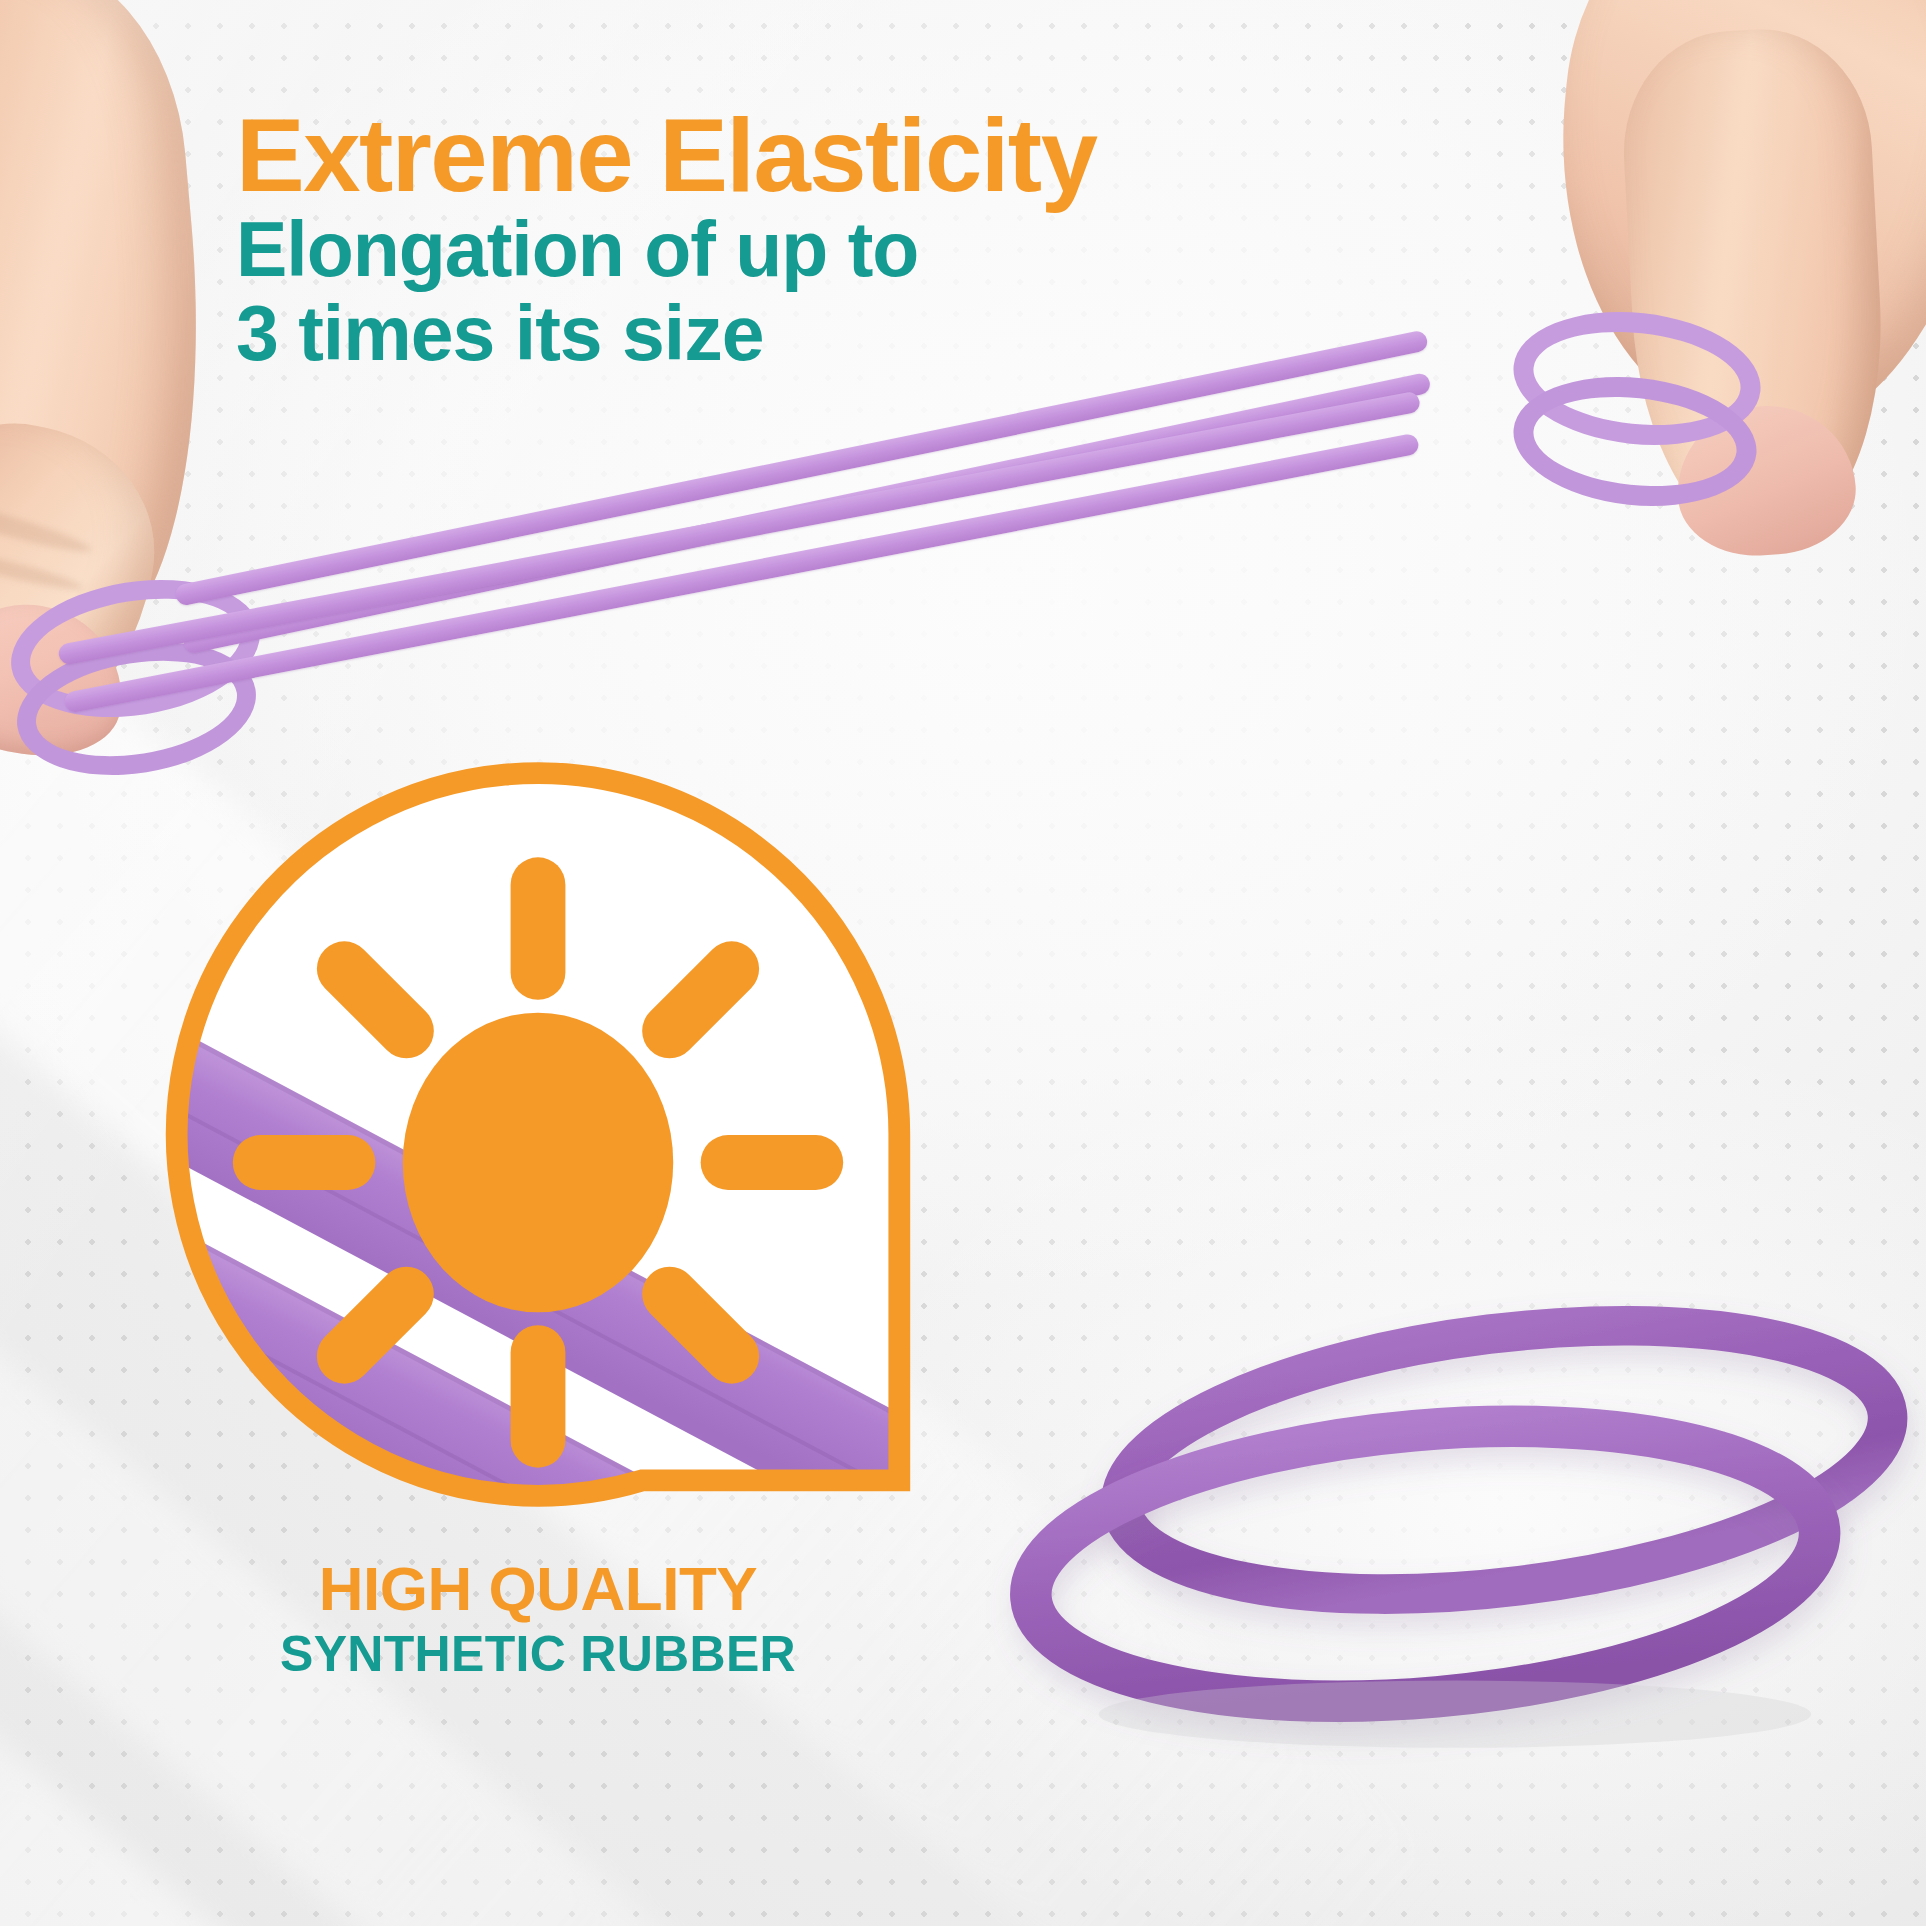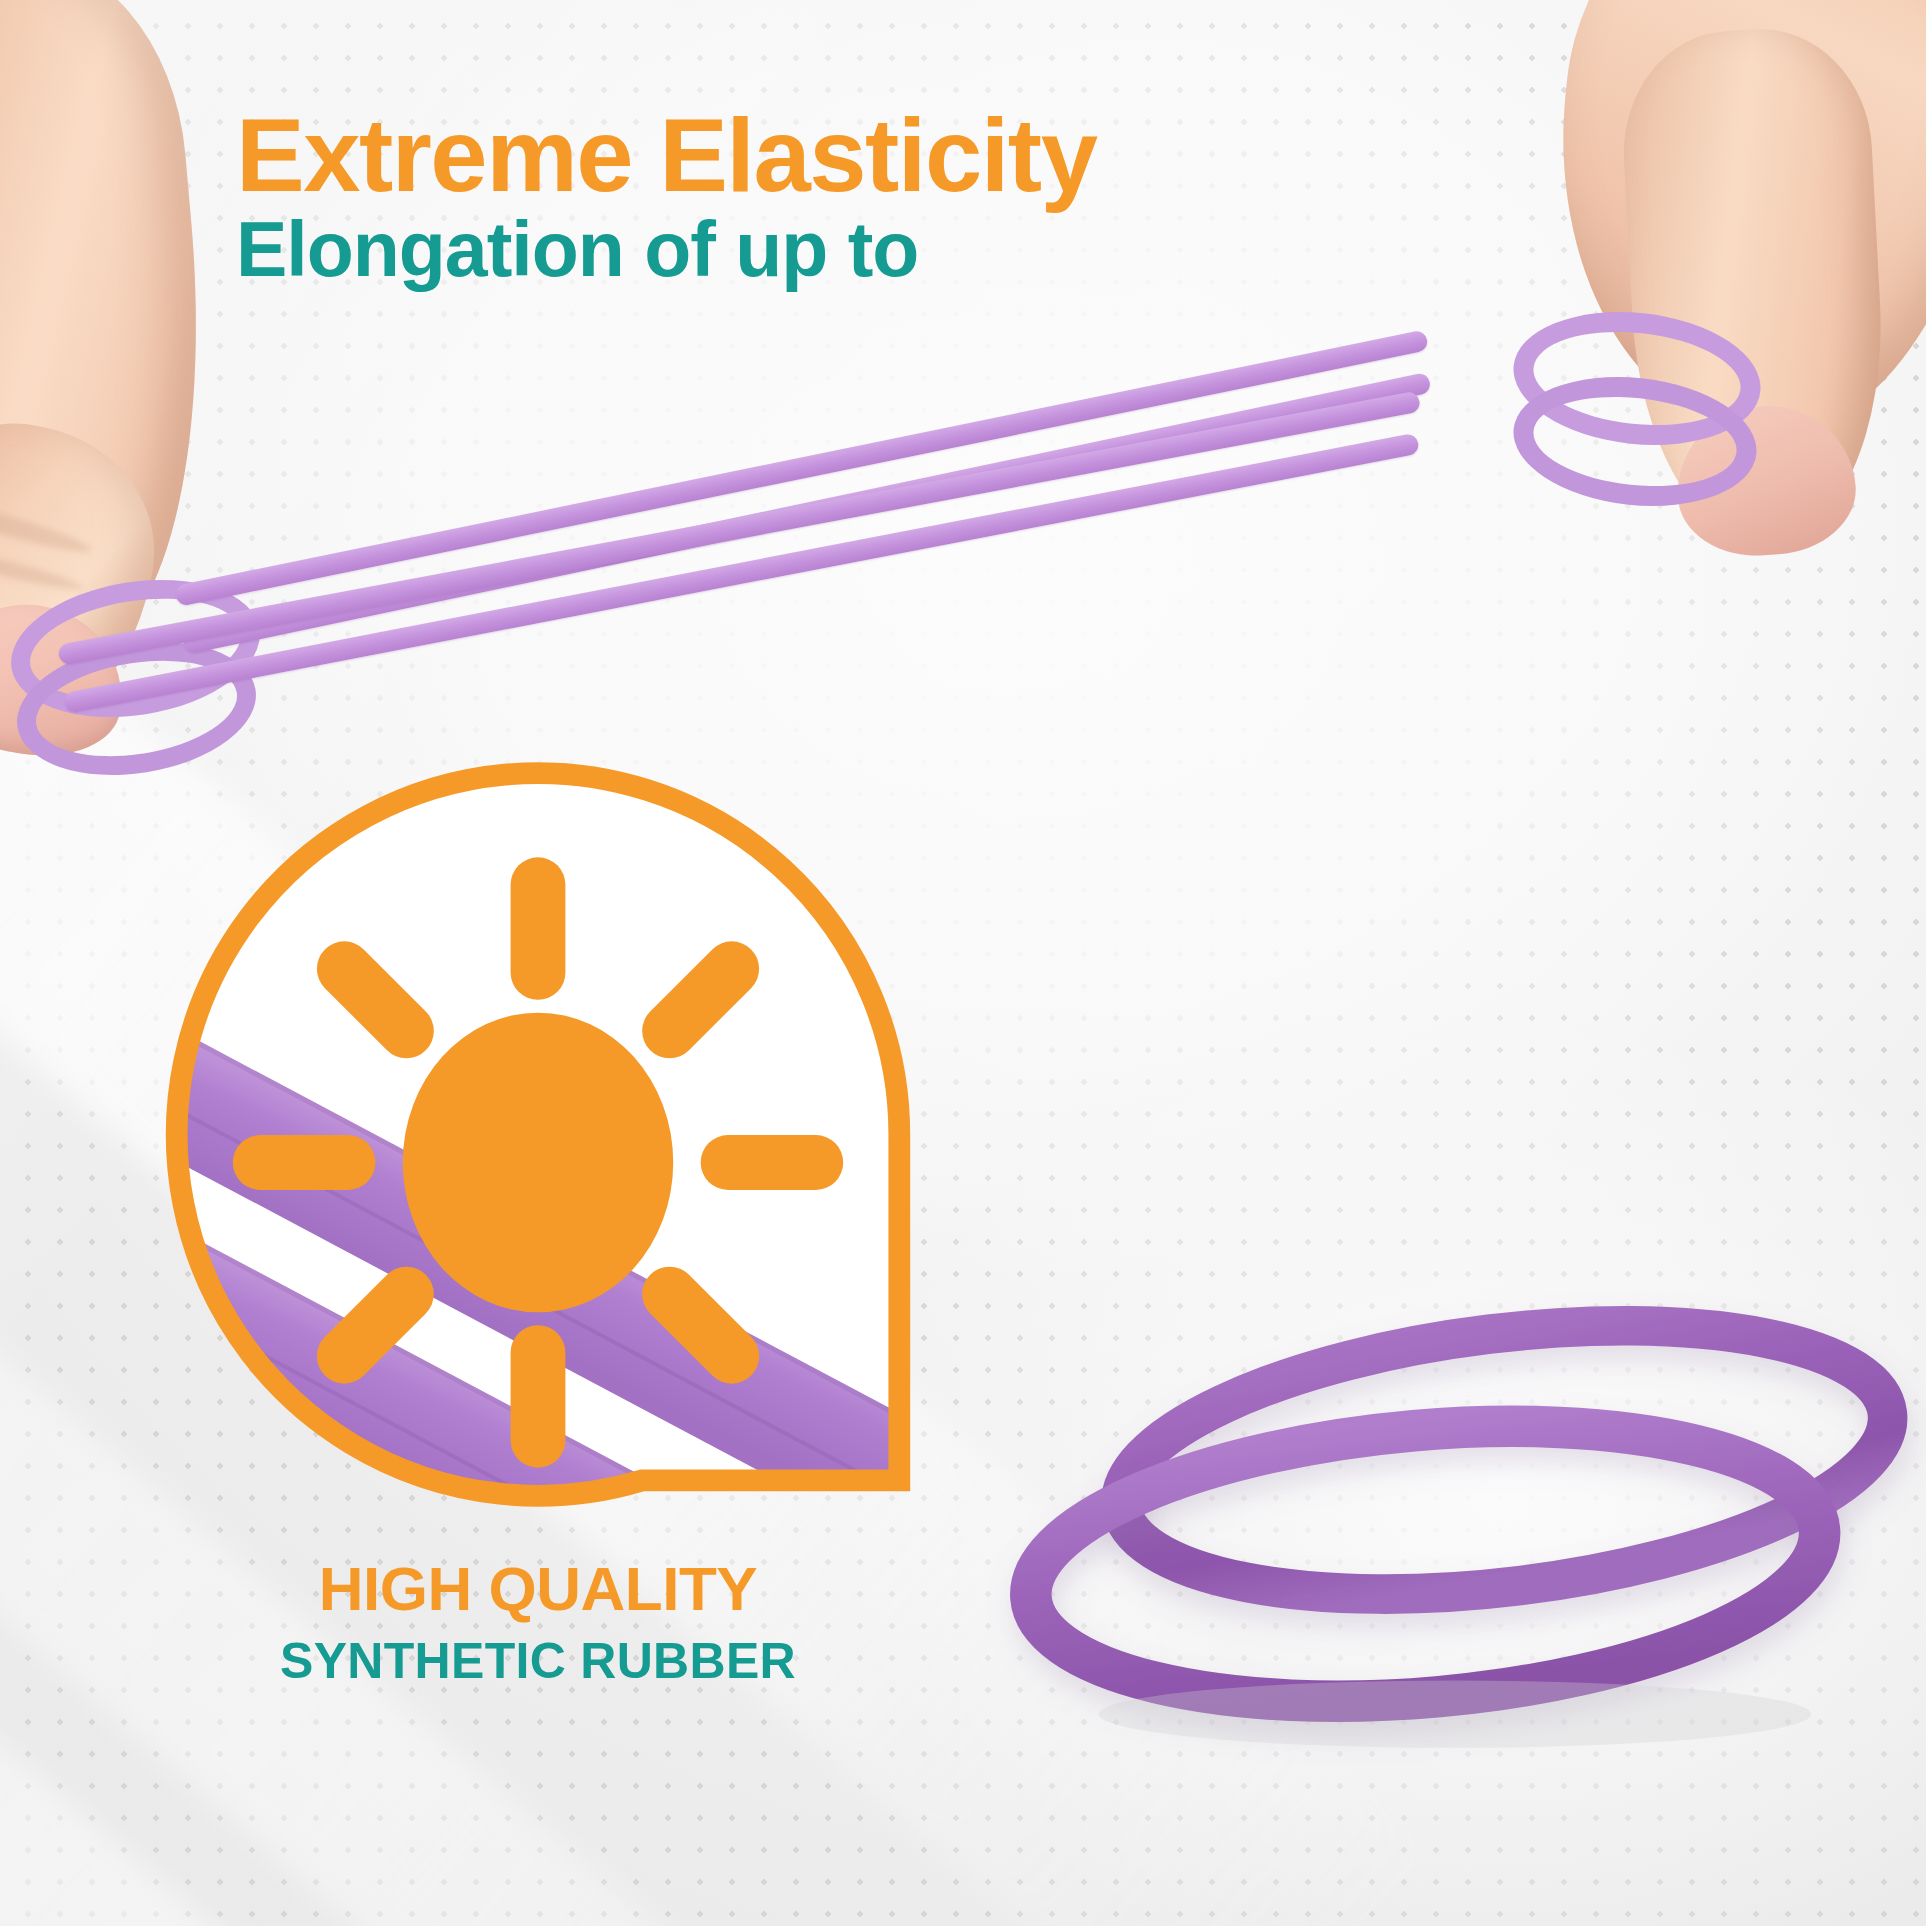--- a/index.html
+++ b/index.html
@@ -196,21 +196,21 @@
   .badge-sun { width: 125px; height: 125px; margin-bottom: 30px; }
   .badge-title {
     font-size: 62px;
     font-weight: bold;
     color: #F59A28;
     letter-spacing: -0.5px;
     line-height: 1;
     white-space: nowrap;
   }
   .badge-subtitle {
-    margin-top: 16px;
+    margin-top: 9px;
     font-size: 50px;
     font-weight: bold;
     color: #169B92;
     letter-spacing: 0.3px;
     line-height: 1;
     white-space: nowrap;
   }
 
   
   .loose-bands {
@@ -261,20 +261,21 @@
     <div class="band-stretched" style="left:176px; top:586px; width:1277px; transform:rotate(-11.6deg);"></div>
     <div class="band-stretched" style="left:184px; top:634px; width:1273px; transform:rotate(-11.9deg);"></div>
     <div class="band-stretched" style="left:59px;  top:645px; width:1384px; transform:rotate(-10.6deg);"></div>
     <div class="band-stretched" style="left:65px;  top:693px; width:1378px; transform:rotate(-10.9deg);"></div>
   </div>
 
   <div class="headline">
     <div class="headline-main">Extreme Elasticity</div>
     <div class="headline-sub">
       <span class="l2">Elongation of up to</span>
+      <span class="l2">3 times its size</span>
     </div>
   </div>
 
   <div class="loose-bands">
     <svg viewBox="0 0 1066 560" xmlns="http://www.w3.org/2000/svg">
       <defs>
         <linearGradient id="bandA" x1="0" y1="0" x2="0.2" y2="1">
           <stop offset="0%" stop-color="#a873c4"></stop>
           <stop offset="35%" stop-color="#9b63b9"></stop>
           <stop offset="75%" stop-color="#8d55ab"></stop>

